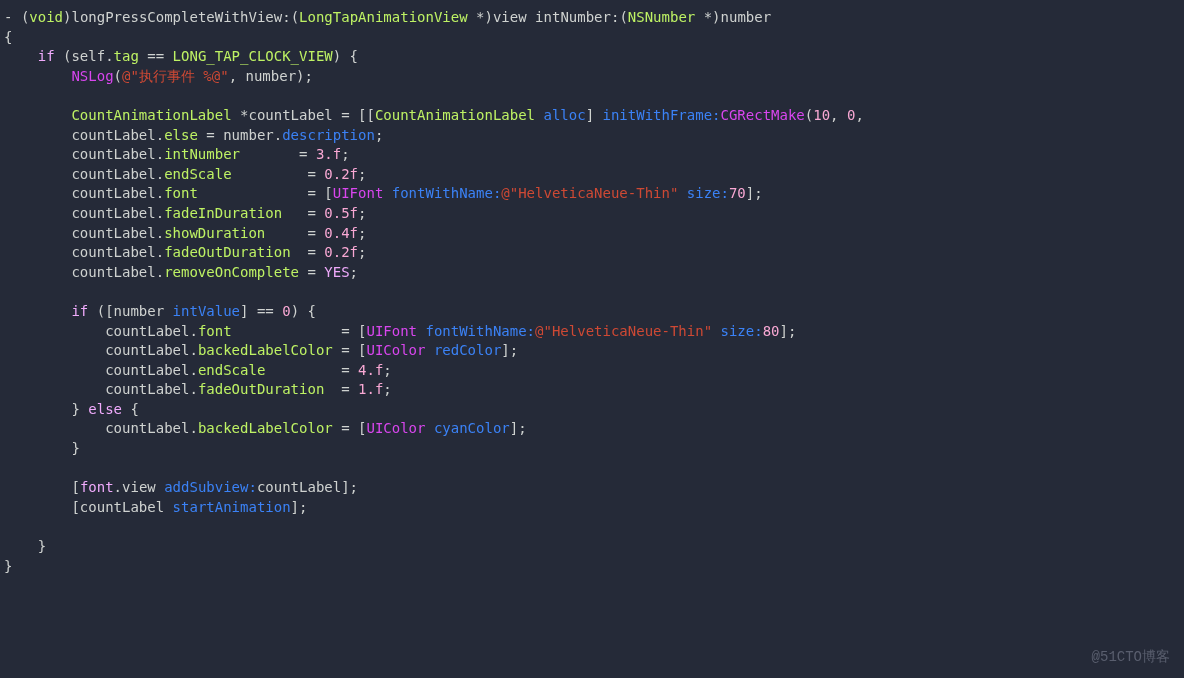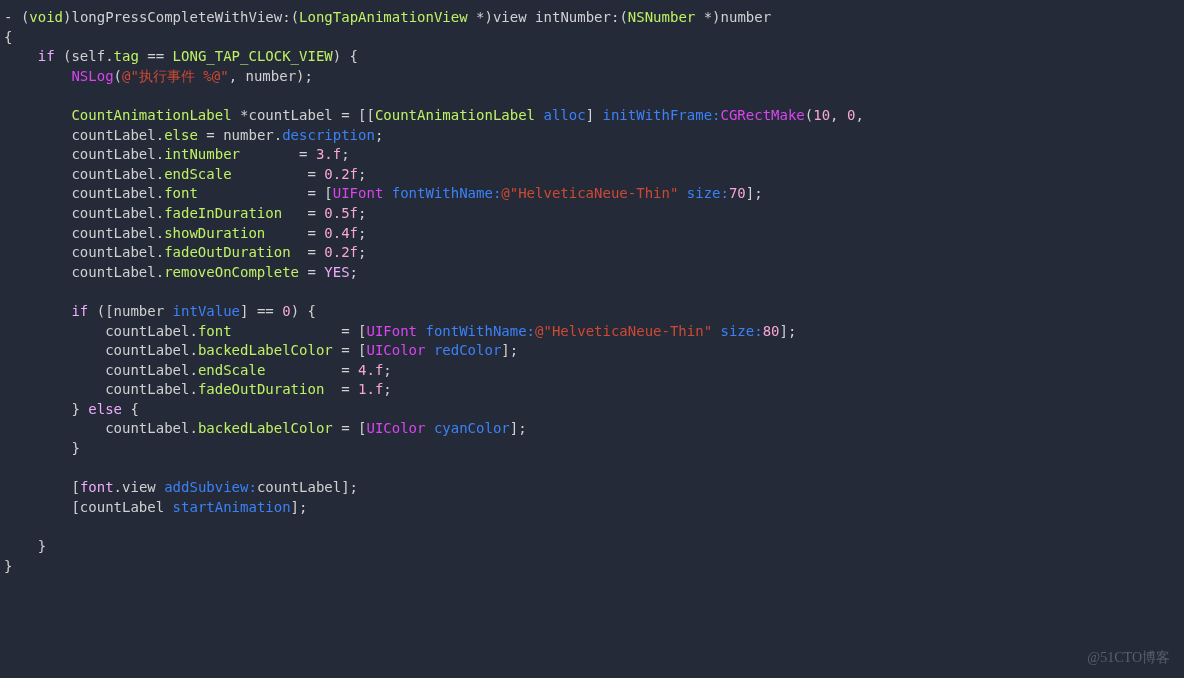--- a/index.html
+++ b/index.html
@@ -28,21 +28,21 @@
   .c-method    { color: #3b82f6; }  
   .c-prop      { color: #bef264; }  
   .c-string    { color: #ce4934; }  
   .c-number    { color: #f9a8d4; }
   .watermark {
     position: absolute;
     right: 14px;
     bottom: 10px;
     color: #6b7080;
     font-size: 14px;
-    font-family: Liberation Serif, serif;
+    font-family: Liberation Mono, monospace;
     opacity: 0.75;
   }
 </style>
 </head>
 <body>
 
 <pre><span class="c-default"><span>-</span> <span>(</span><span class="c-type">void</span><span>)</span><span>longPressCompleteWithView:</span>(<span class="c-type">LongTapAnimationView</span><span> *)</span><span>view </span><span>intNumber:</span>(<span class="c-type">NSNumber</span><span> *)</span><span>number</span></span>
 <span class="c-default"><span>{</span></span>
 <span class="c-default">    <span class="c-keyword">if</span><span> (self.</span><span class="c-prop">tag</span><span> == </span><span class="c-prop">LONG_TAP_CLOCK_VIEW</span><span>) {</span></span>
 <span class="c-default">        <span class="c-classcall">NSLog</span><span>(</span><span class="c-string">@</span><span class="c-string">"执行事件 %@"</span><span>, number);</span></span>

